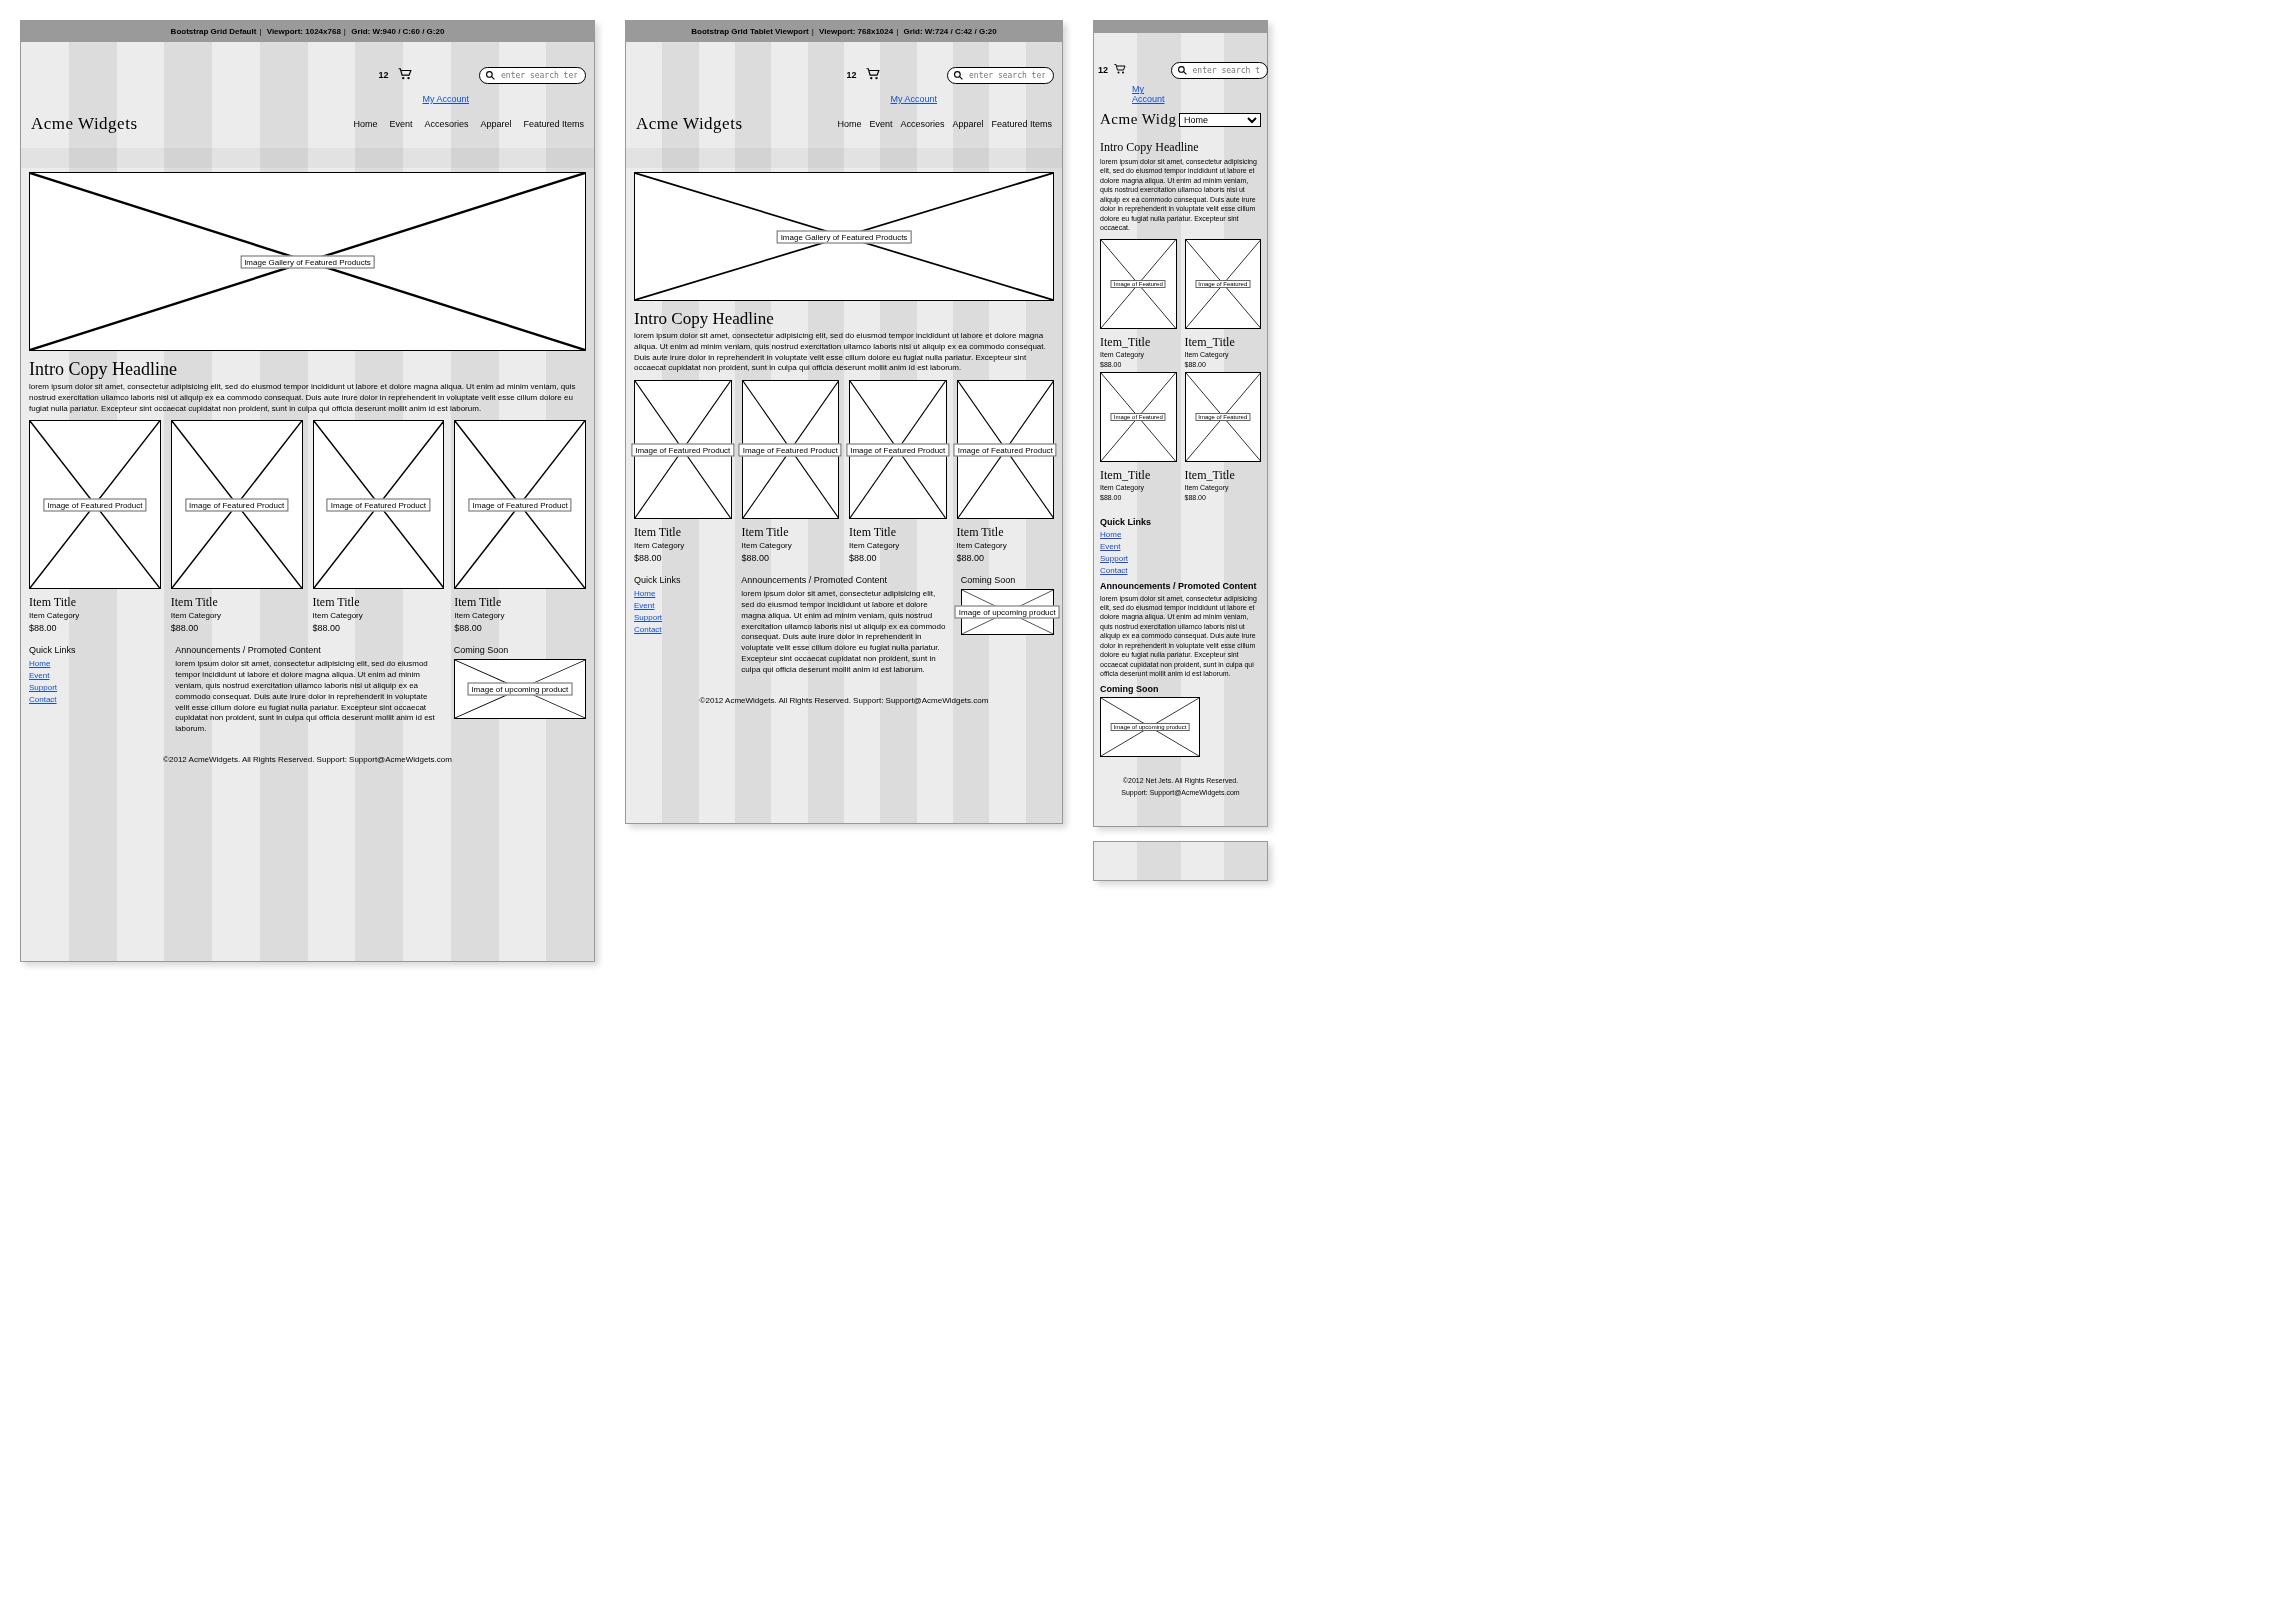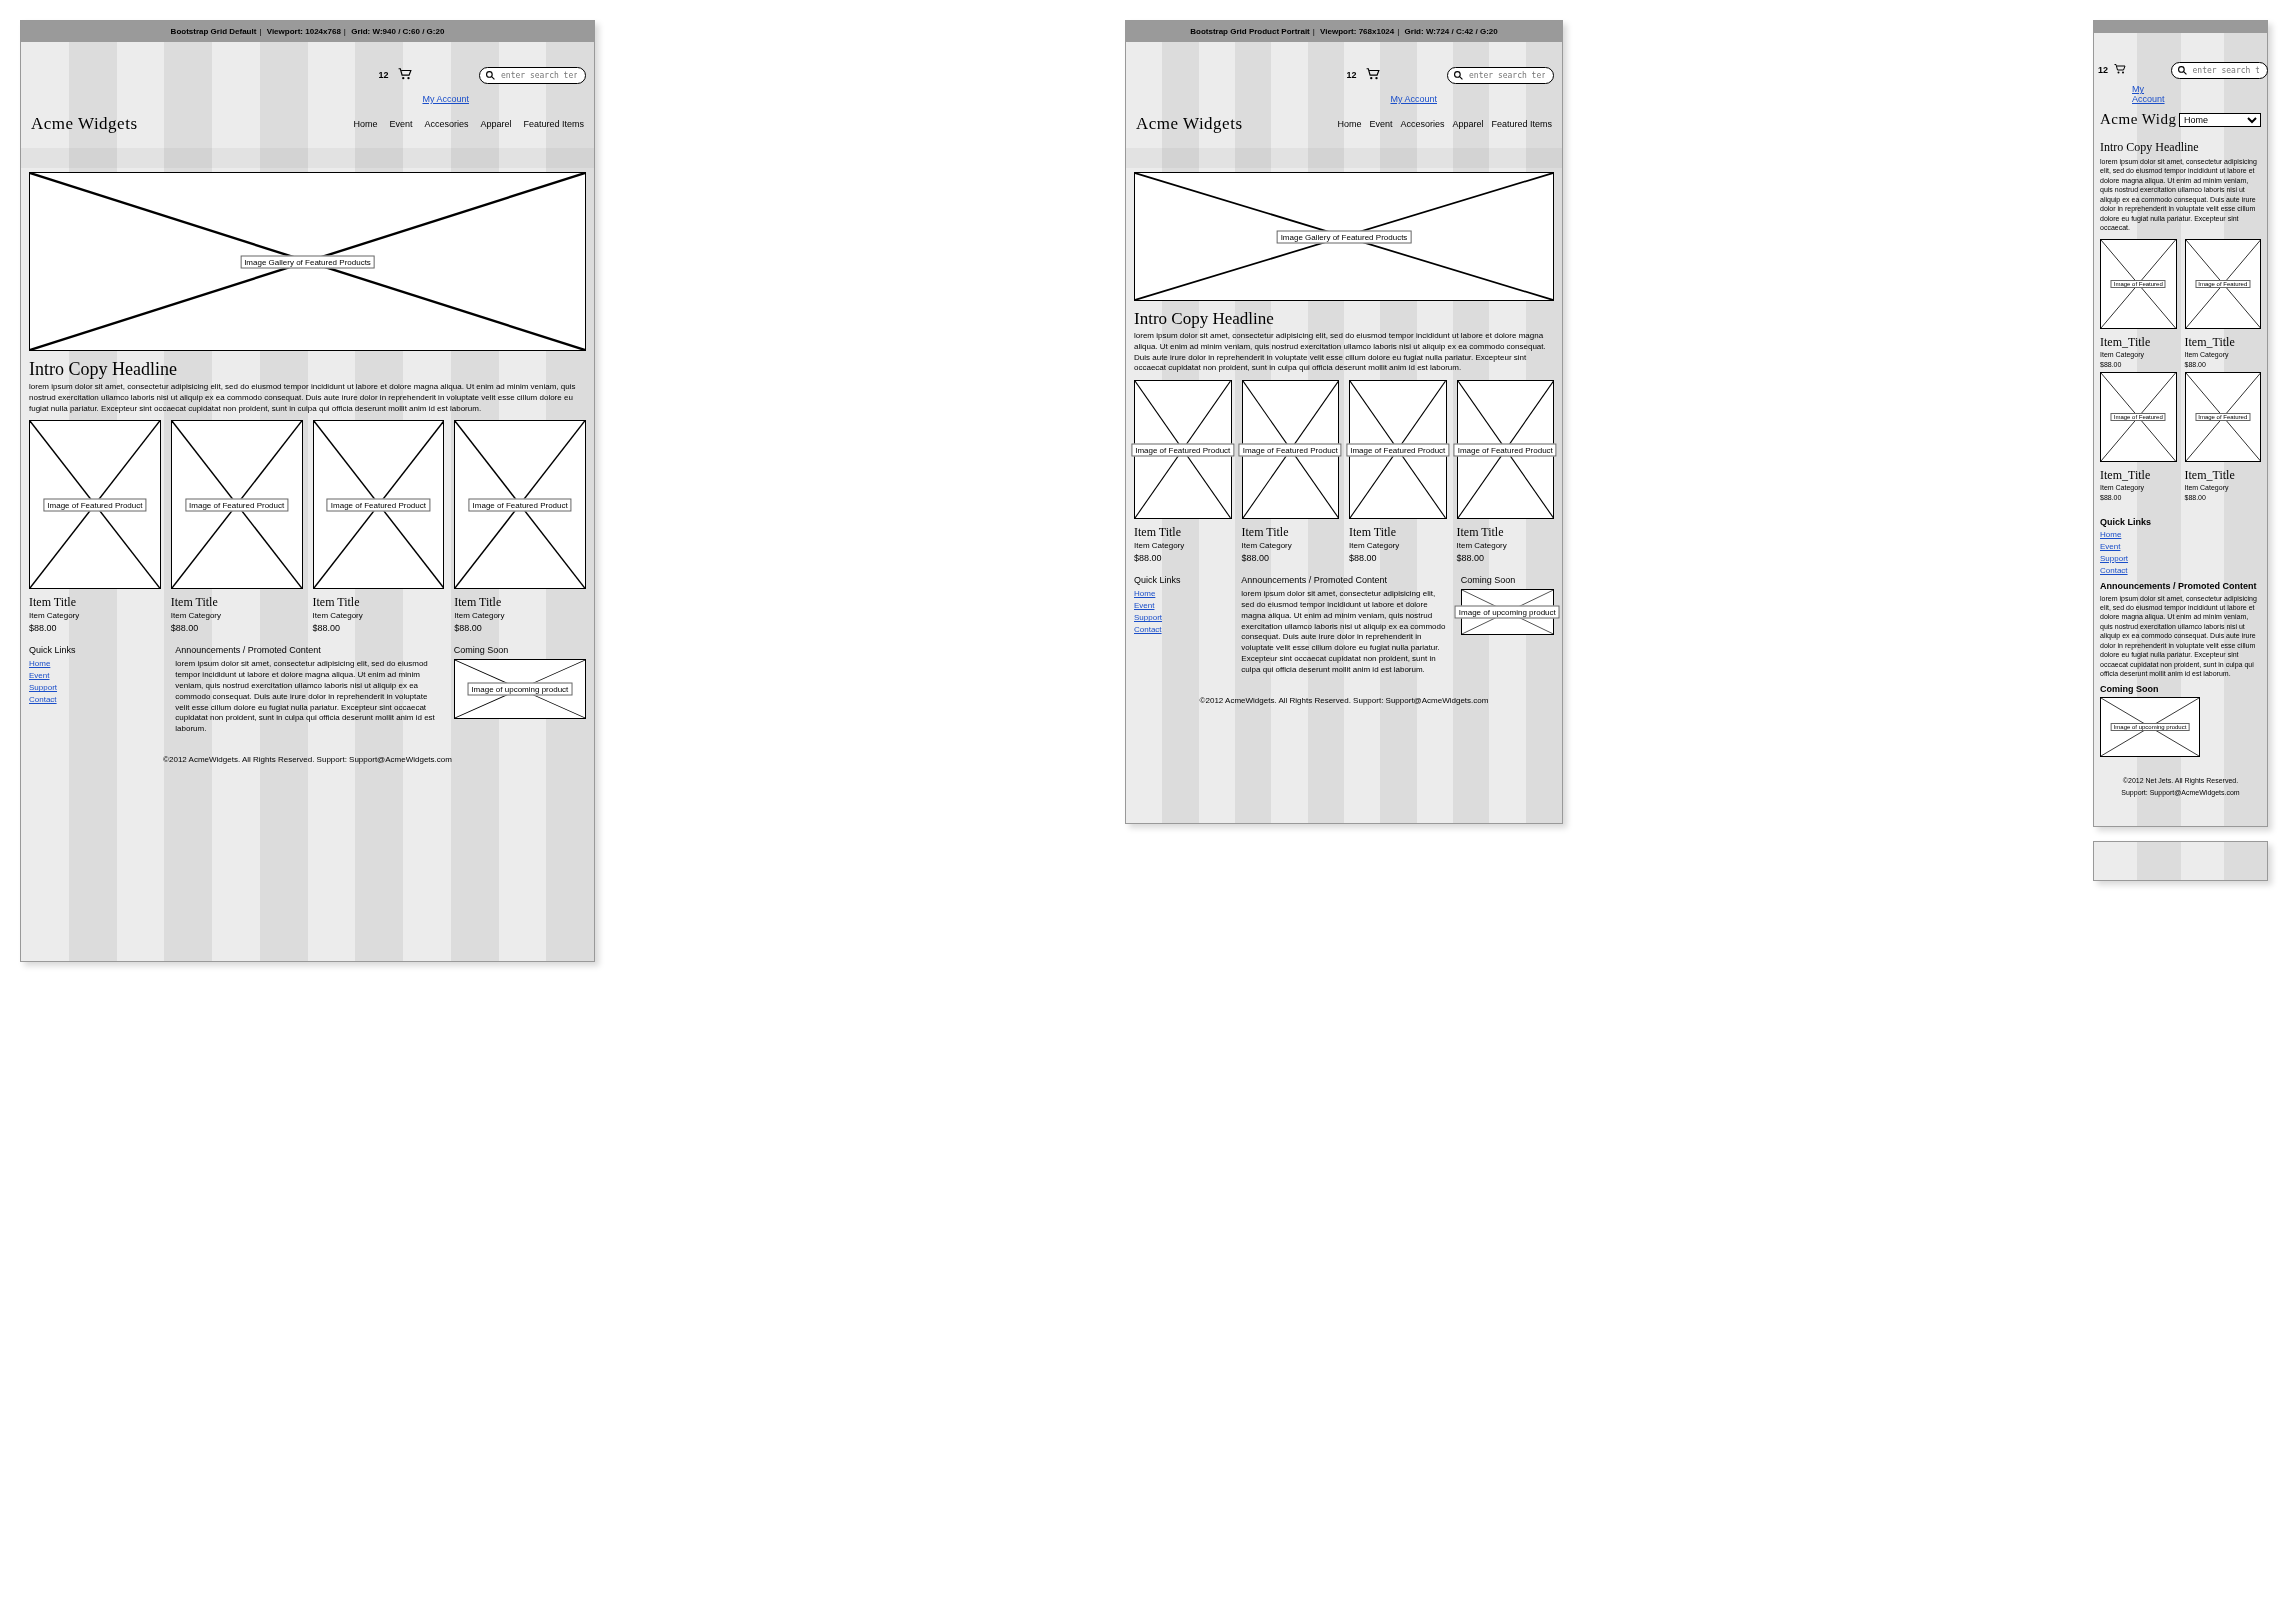--- a/index.html
+++ b/index.html
@@ -1,17 +1,17 @@
 <!DOCTYPE html>
 <html><head>
 <meta charset="utf-8">
 <style>
   * { box-sizing: border-box; font-family: Arial, Helvetica, sans-serif; }
   body { margin:0; padding:20px; background:#fff; }
-  .canvas { display:flex; gap:30px; align-items:flex-start;justify-content:space-between; }
+  .canvas { display:flex; gap:30px; align-items:flex-start; }
   .frame { border:1px solid #999; background:#fff; box-shadow:4px 4px 6px rgba(0,0,0,0.15); display:flex; flex-direction:column; }
   .frame.default { width:575px; }
   .frame.tablet  { width:438px; }
   .frame.mobile  { width:175px; }
 
   .titlebar { background:#9a9a9a; color:#000; font-size:8px; font-weight:bold; text-align:center; padding:6px 4px; }
   .titlebar .sep { font-weight:normal; padding:0 3px; }
 
   .page { position:relative; flex:1; }
   .cols { position:absolute; inset:0; display:flex; z-index:0; pointer-events:none; }
@@ -228,21 +228,21 @@
       </div>
 
       <div class="footer">©2012 AcmeWidgets.   All Rights Reserved.   Support: Support@AcmeWidgets.com</div>
       <div class="padbottom"></div>
     </div>
   </div>
 </div>
 
 <div class="frame tablet">
   <div class="titlebar">
-    <span>Bootstrap Grid Product Portrait</span><span class="sep">|</span>
+    <span>Bootstrap Grid Tablet Viewport</span><span class="sep">|</span>
     <span>Viewport:</span> <span>768x1024</span><span class="sep">|</span>
     <span>Grid:</span> <span>W:724 / C:42 / G:20</span>
   </div>
   <div class="page">
     <div class="cols">
           <div class="c"></div>
           <div class="c"></div>
           <div class="c"></div>
           <div class="c"></div>
           <div class="c"></div>

